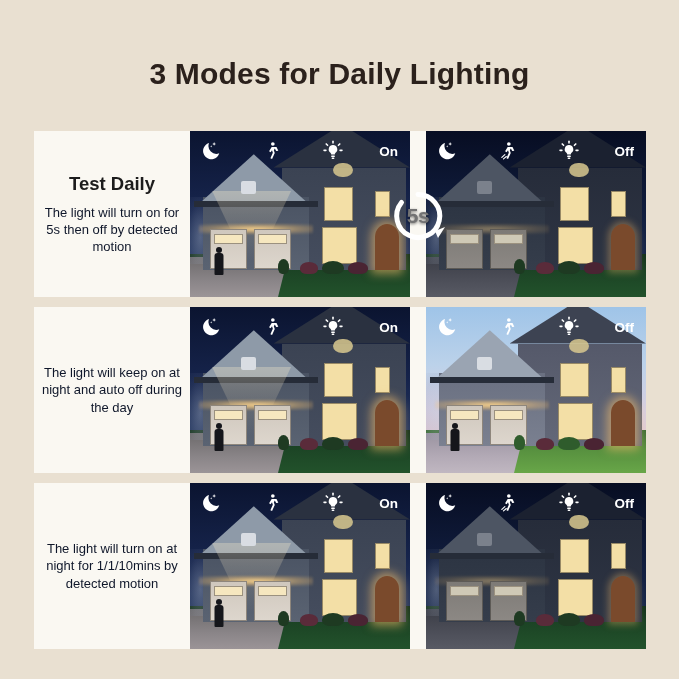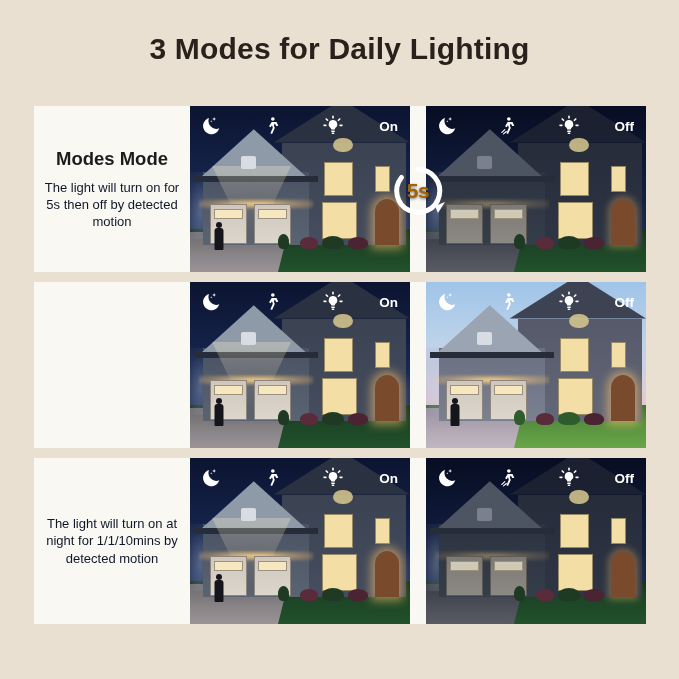--- a/index.html
+++ b/index.html
@@ -14,20 +14,21 @@
     font-family: "Liberation Sans", sans-serif;
     overflow: hidden;
     position: relative;
   }
 
   .page {
     width: 679px;
     height: 599px;
     position: relative;
     box-sizing: border-box;
+    margin-top: 25px;
   }
 
   
   .title {
     position: absolute;
     left: 0;
     top: 32px;
     width: 679px;
     text-align: center;
     font-size: 30px;
@@ -319,37 +320,37 @@
     pointer-events: none;
   }
   .timer-badge .tnum {
     position: absolute;
     inset: 0;
     display: flex;
     align-items: center;
     justify-content: center;
     font-size: 21px;
     font-weight: bold;
-    color: #a16207;
+    color: #737373;
     text-shadow: 0 1px 3px rgba(0,0,0,0.55);
     letter-spacing: -0.5px;
   }
 </style>
 </head>
 <body>
 
 <div class="page">
 
   <div class="title">3 Modes for Daily Lighting</div>
 
   <div class="rows">
 
     <div class="row">
       <div class="text-card">
-        <div class="mode-title">Modes Mode</div>
+        <div class="mode-title">Test Daily</div>
         <div class="mode-desc">The light will turn on for 5s then off by detected motion</div>
       </div>
       <div class="panels">
 
         <div class="panel left-panel">
           <div class="scene">
             <div class="sky night"></div>
             <div class="ground night"></div>
             <div class="driveway"></div>
             <div class="tree"></div>
@@ -492,20 +493,21 @@
             <polygon points="46,44 56,40 49,51" fill="#ffffff"></polygon>
           </svg>
           <div class="tnum">5s</div>
         </div>
 
       </div>
     </div>
 
     <div class="row">
       <div class="text-card">
+        <div class="mode-desc">The light will keep on at night and auto off during the day</div>
       </div>
       <div class="panels">
 
         <div class="panel left-panel">
           <div class="scene">
             <div class="sky night"></div>
             <div class="ground night"></div>
             <div class="driveway"></div>
             <div class="tree"></div>
             <div class="house-main"></div>

